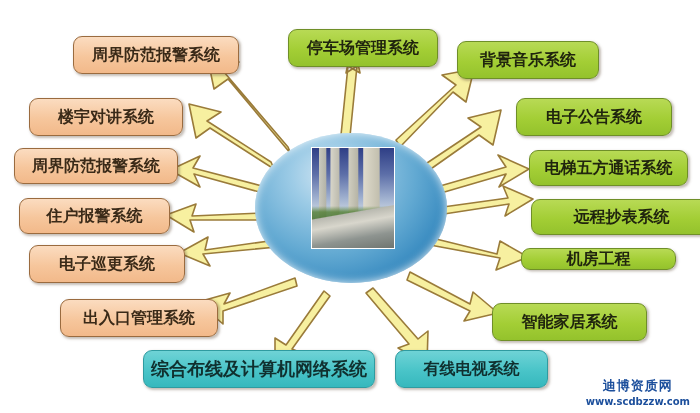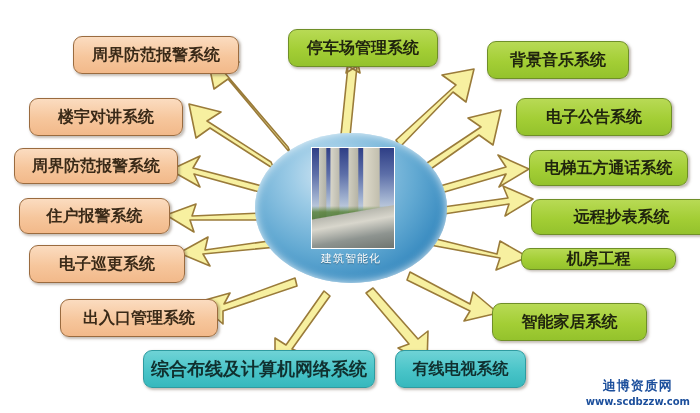--- a/index.html
+++ b/index.html
@@ -152,31 +152,30 @@
       <polygon points="276,240 205,250 208,237 179,253 210,266 203,254 277,247" fill="#f7f0a0" stroke="#9a7b3a" stroke-width="1.6" stroke-linejoin="round"></polygon>
       <polygon points="432,238 497,254 500,241 528,257 496,270 500,258 430,245" fill="#f7f0a0" stroke="#9a7b3a" stroke-width="1.6" stroke-linejoin="round"></polygon>
       <polygon points="295,278 224,304 230,293 198,302 223,324 223,311 297,286" fill="#f7f0a0" stroke="#9a7b3a" stroke-width="1.6" stroke-linejoin="round"></polygon>
       <polygon points="410,272 470,304 473,292 498,313 464,321 470,311 407,280" fill="#f7f0a0" stroke="#9a7b3a" stroke-width="1.6" stroke-linejoin="round"></polygon>
       <polygon points="324,291 286,345 275,338 275,372 304,354 292,349 330,296" fill="#f7f0a0" stroke="#9a7b3a" stroke-width="1.6" stroke-linejoin="round"></polygon>
       <polygon points="373,288 418,339 428,331 427,364 398,348 409,344 366,293" fill="#f7f0a0" stroke="#9a7b3a" stroke-width="1.6" stroke-linejoin="round"></polygon>
     </svg>
 
   <div class="hub">
     <div class="hub-photo"></div>
-    <div class="hub-label">建筑智能化</div>
   </div>
 
   <div id="nodes">
       <div class="node orange" style="left: 73px; top: 36px; width: 166px; height: 38px;">
         <span>周界防范报警系统</span>
       </div>
       <div class="node green" style="left: 288px; top: 29px; width: 150px; height: 38px;">
         <span>停车场管理系统</span>
       </div>
-      <div class="node green" style="left: 487px; top: 41px; width: 142px; height: 38px;">
+      <div class="node green" style="left: 457px; top: 41px; width: 142px; height: 38px;">
         <span>背景音乐系统</span>
       </div>
       <div class="node orange" style="left: 29px; top: 98px; width: 154px; height: 38px;">
         <span>楼宇对讲系统</span>
       </div>
       <div class="node green" style="left: 516px; top: 98px; width: 156px; height: 38px;">
         <span>电子公告系统</span>
       </div>
       <div class="node orange" style="left: 14px; top: 148px; width: 164px; height: 36px;">
         <span>周界防范报警系统</span>
@@ -198,21 +197,21 @@
       </div>
       <div class="node orange" style="left: 60px; top: 299px; width: 158px; height: 38px;">
         <span>出入口管理系统</span>
       </div>
       <div class="node green" style="left: 492px; top: 303px; width: 155px; height: 38px;">
         <span>智能家居系统</span>
       </div>
       <div class="node cyan" style="left: 143px; top: 350px; width: 232px; height: 38px;">
         <span style="font-size: 18px;">综合布线及计算机网络系统</span>
       </div>
-      <div class="node cyan" style="left: 395px; top: 350px; width: 131px; height: 38px;">
+      <div class="node cyan" style="left: 395px; top: 350px; width: 153px; height: 38px;">
         <span>有线电视系统</span>
       </div>
     </div>
 
   <div class="watermark">
     <span class="wm-cn">迪博资质网</span>
     <span class="wm-url">www.scdbzzw.com</span>
   </div>
 
 </div>

